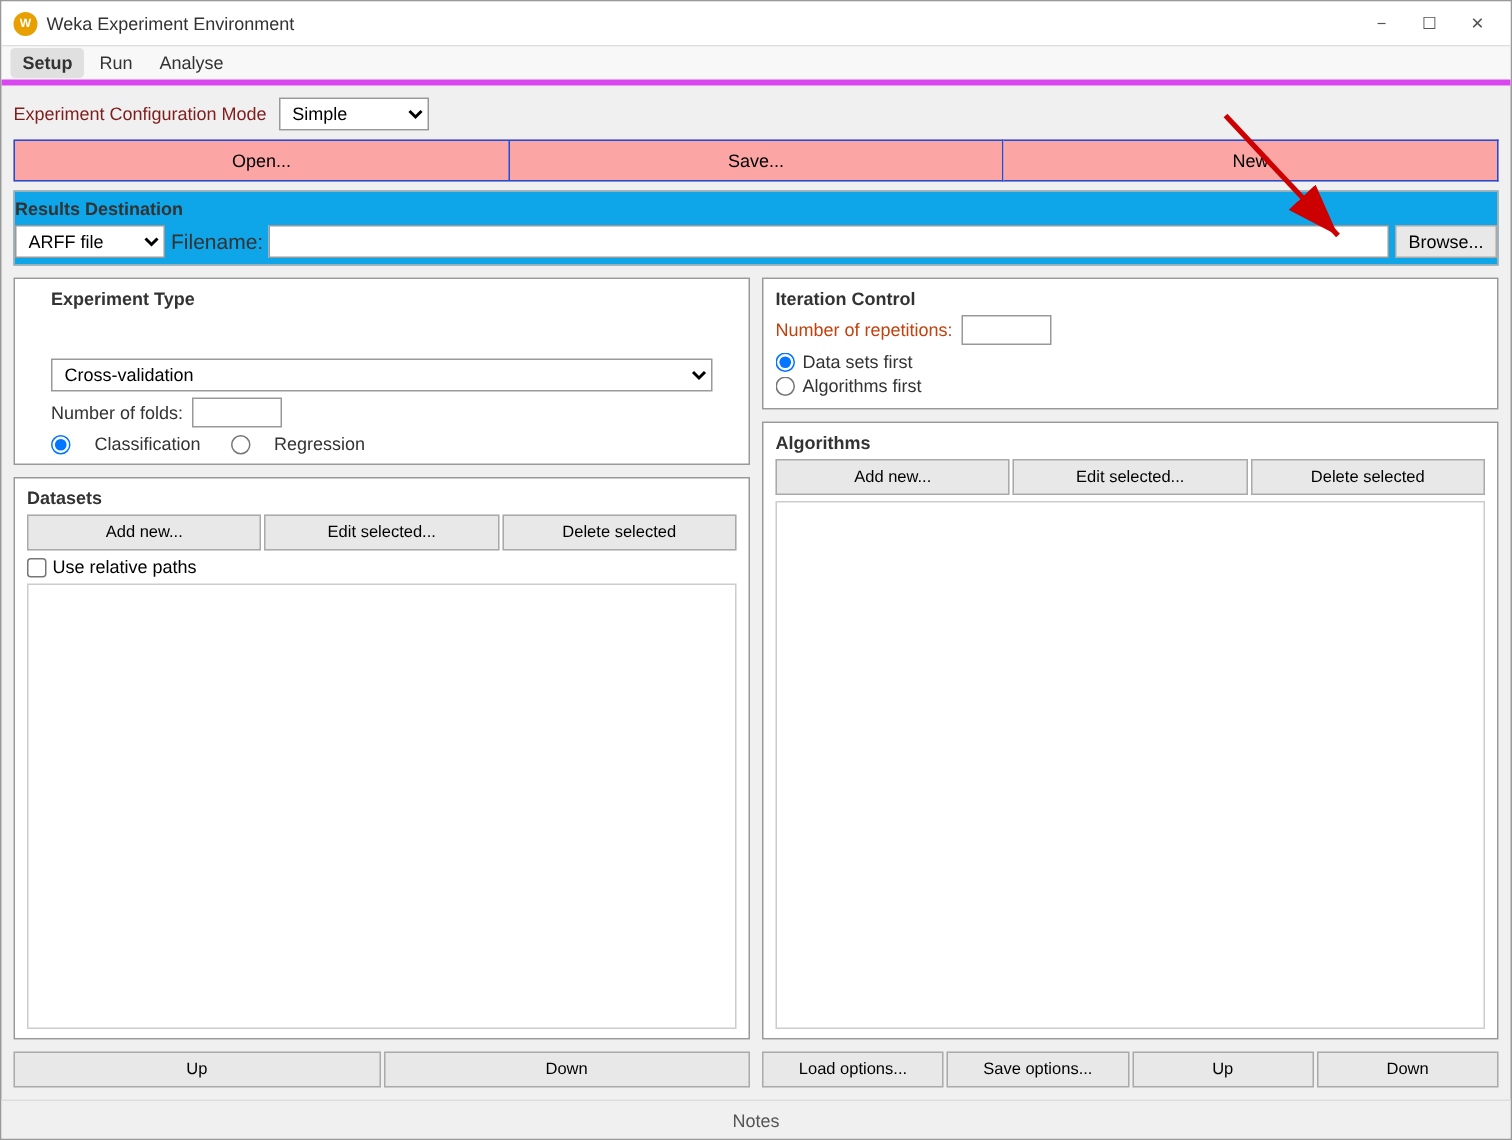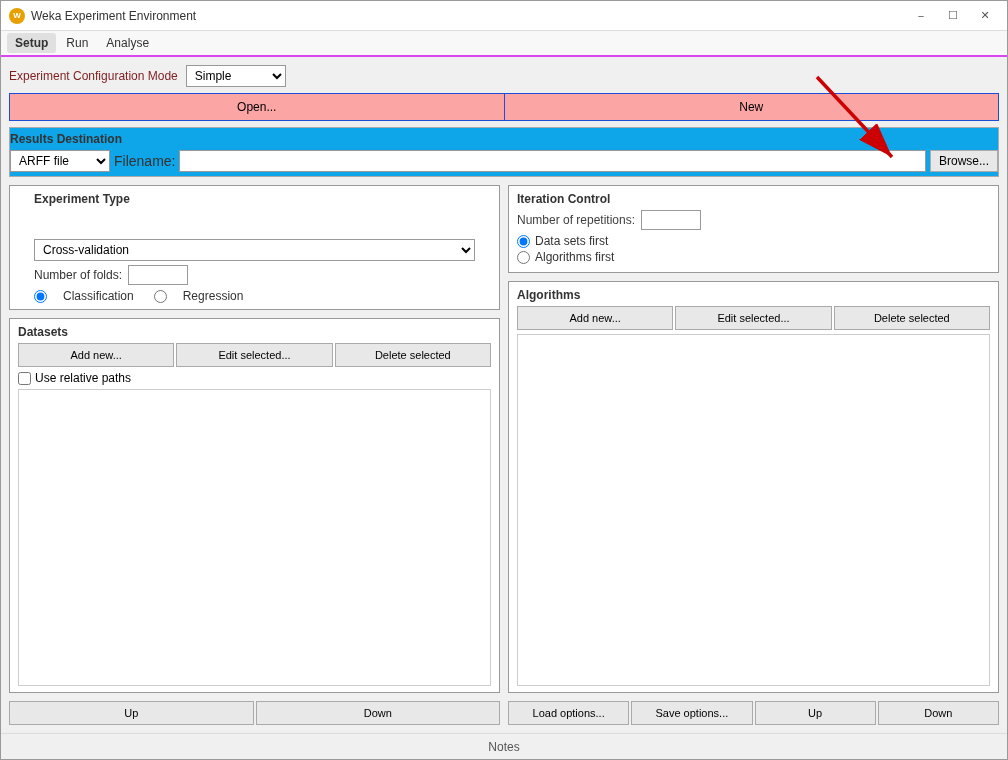--- a/index.html
+++ b/index.html
@@ -64,21 +64,21 @@
       font-size: 11px;
       color: #555;
     }
 
     .menu-bar {
       background: #f8f8f8;
       height: 26px;
       display: flex;
       align-items: center;
       padding: 0 6px;
-      border-bottom: 2px solid #d946ef;
+      border-bottom: 4px solid #d946ef;
       gap: 2px;
     }
     .menu-item {
       padding: 3px 8px;
       cursor: pointer;
       font-size: 12px;
       color: #333;
       border-radius: 3px;
     }
     .menu-item:hover, .menu-item.active { background: #e0e0e0; }
@@ -218,21 +218,21 @@
       padding: 6px 8px;
       background: white;
       margin-bottom: 4px;
     }
     .iter-row {
       display: flex;
       align-items: center;
       gap: 6px;
       margin-bottom: 4px;
     }
-    .iter-label { font-size: 12px; color: #404040; font-weight: 500; }
+    .iter-label { font-size: 12px; color: #c2410c; font-weight: 500; }
     .iter-input {
       width: 60px;
       height: 20px;
       border: 1px solid #999;
       font-size: 12px;
       padding: 2px 4px;
     }
     .radio-option {
       display: flex;
       align-items: center;
@@ -372,20 +372,21 @@
     <div class="config-mode-row">
       <span class="config-mode-label">Experiment Configuration Mode</span>
       <select class="config-mode-select">
         <option>Simple</option>
         <option>Advanced</option>
       </select>
     </div>
 
     <div class="file-buttons-row">
       <button class="file-btn">Open...</button>
+      <button class="file-btn">Save...</button>
       <button class="file-btn">New</button>
     </div>
 
     <div class="full-width-section">
       <div class="section-title">Results Destination</div>
       <div class="results-row">
         <select class="results-type-select">
           <option>ARFF file</option>
           <option>CSV file</option>
           <option>JDBC database</option>

